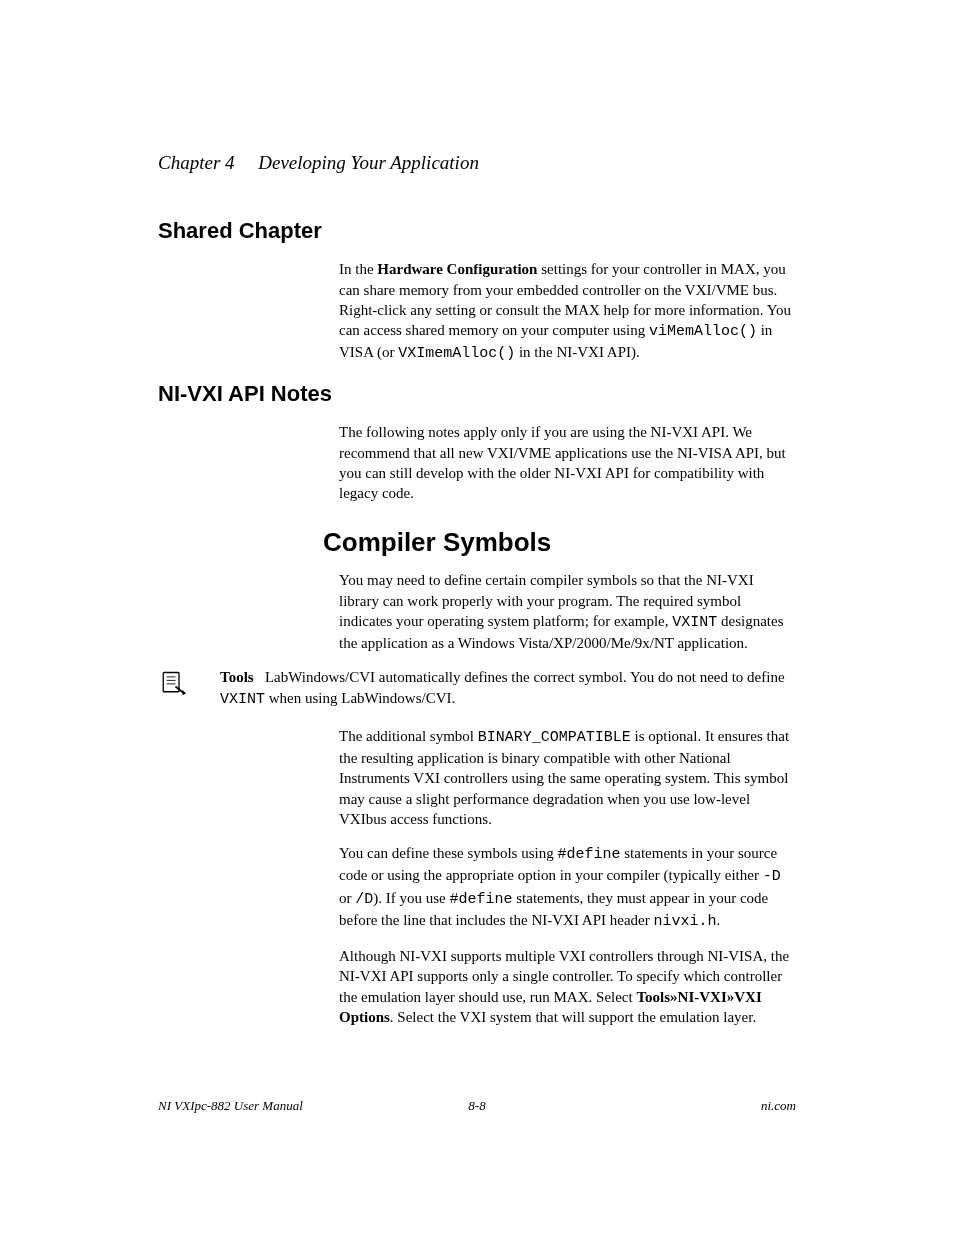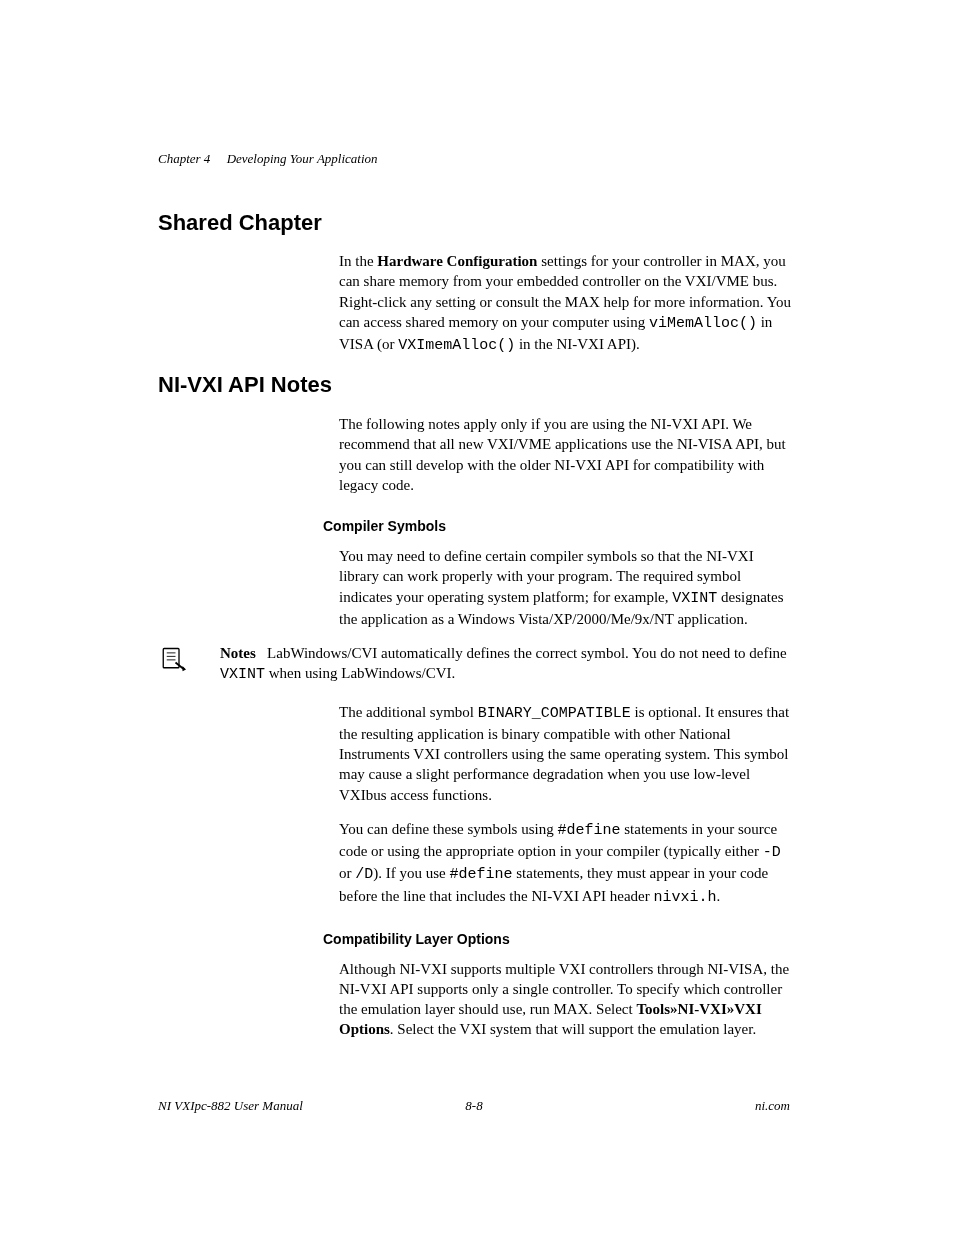--- a/index.html
+++ b/index.html
@@ -13,33 +13,33 @@
   }
   .page {
     width: 954px;
     height: 1235px;
     position: relative;
     box-sizing: border-box;
     padding: 150px 158px 0 158px;
   }
   .running-header {
     font-style: italic;
-    font-size: 13px;
+    font-size: 19px;
     margin-bottom: 40px;
   }
   h1.section {
     font-family: Arial, Helvetica, sans-serif;
     font-weight: bold;
     font-size: 22px;
     margin: 0 0 14px 0;
   }
   h2.subsection {
     font-family: Arial, Helvetica, sans-serif;
     font-weight: bold;
-    font-size: 14px;
+    font-size: 26px;
     margin: 22px 0 10px 0;
   }
   .body-block {
     margin-left: 165px;
   }
   p {
     margin: 0 0 14px 16px;
     text-align: left;
   }
   .code {
@@ -56,21 +56,21 @@
     margin-right: 34px;
     margin-top: 2px;
   }
   .note-text {
     flex: 1;
   }
   .footer {
     position: absolute;
     bottom: 120px;
     left: 158px;
-    right: 164px;
+    right: 158px;
     display: flex;
     justify-content: space-between;
     font-style: italic;
     font-size: 13px;
   }
   .footer .center {
     position: absolute;
     left: 0; right: 0;
     text-align: center;
   }
@@ -106,33 +106,32 @@
       <svg viewBox="0 0 32 32" width="28" height="28">
         <rect x="6" y="4" width="18" height="22" rx="1" fill="none" stroke="#000" stroke-width="1.5"></rect>
         <line x1="10" y1="9" x2="20" y2="9" stroke="#000" stroke-width="1"></line>
         <line x1="10" y1="13" x2="20" y2="13" stroke="#000" stroke-width="1"></line>
         <line x1="10" y1="17" x2="20" y2="17" stroke="#000" stroke-width="1"></line>
         <path d="M20 20 L30 28" stroke="#000" stroke-width="2"></path>
         <path d="M28 24 L32 28 L28 30 Z" fill="#000"></path>
       </svg>
     </div>
     <div class="note-text">
-      <b>Notes</b>&nbsp;&nbsp;&nbsp;<span>LabWindows/CVI automatically defines the correct symbol. You do not need to define </span><span class="code">VXINT</span><span> when using LabWindows/CVI.</span>
+      <b>Tools</b>&nbsp;&nbsp;&nbsp;<span>LabWindows/CVI automatically defines the correct symbol. You do not need to define </span><span class="code">VXINT</span><span> when using LabWindows/CVI.</span>
     </div>
   </div>
 
   <div class="body-block">
     <p>
       <span>The additional symbol </span><span class="code">BINARY_COMPATIBLE</span><span> is optional. It ensures that the resulting application is binary compatible with other National Instruments VXI controllers using the same operating system. This symbol may cause a slight performance degradation when you use low-level VXIbus access functions.</span>
     </p>
     <p>
       <span>You can define these symbols using </span><span class="code">#define</span><span> statements in your source code or using the appropriate option in your compiler (typically either </span><span class="code">-D</span><span> or </span><span class="code">/D</span><span>). If you use </span><span class="code">#define</span><span> statements, they must appear in your code before the line that includes the NI-VXI API header </span><span class="code">nivxi.h</span><span>.</span>
     </p>
 
-    <h2 class="subsection">Compatibility Layer Options</h2>
     <p>
       <span>Although NI-VXI supports multiple VXI controllers through NI-VISA, the NI-VXI API supports only a single controller. To specify which controller the emulation layer should use, run MAX. Select </span><b>Tools»NI-VXI»VXI Options</b><span>. Select the VXI system that will support the emulation layer.</span>
     </p>
   </div>
 
   <div class="footer">
     <span>NI VXIpc-882 User Manual</span>
     <span class="center">8-8</span>
     <span>ni.com</span>
   </div>

